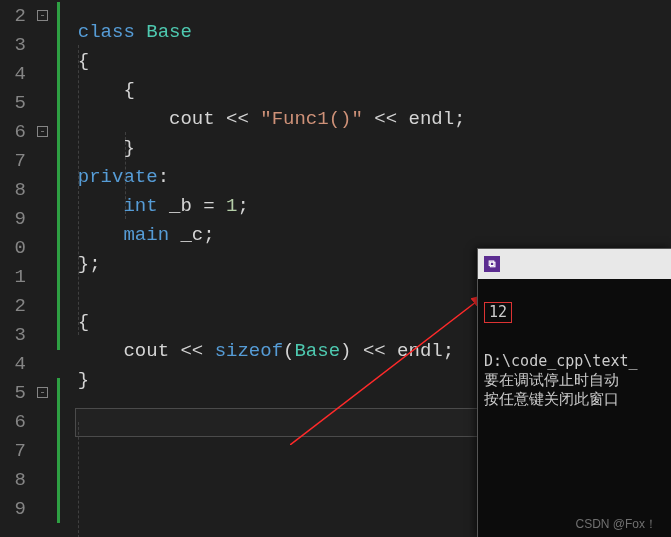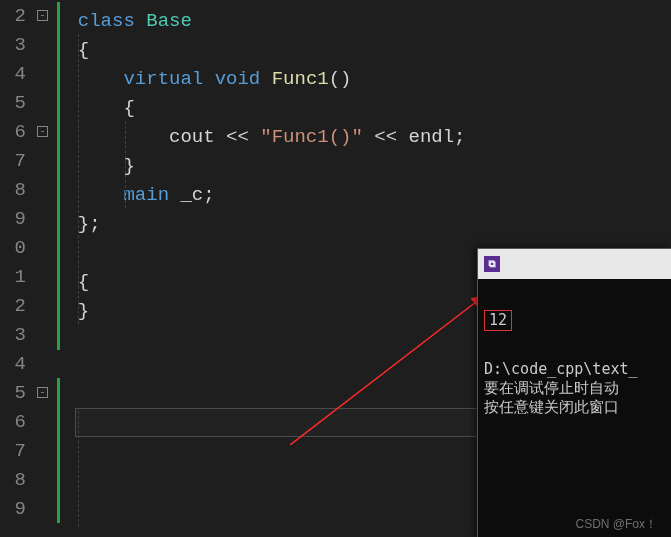--- a/index.html
+++ b/index.html
@@ -23,21 +23,21 @@
   }
   .fold-col div{height:29px; position:relative;}
   .fold-box{
     position:absolute; top:8px; left:4px;
     width:11px;height:11px;
     border:1px solid #858585;
     font-size:11px; line-height:8px; text-align:center;
     color:#858585;
   }
   .code {
-    position:absolute; left:55px; top:5px; right:0;
+    position:absolute; left:55px; top:16px; right:0;
     line-height:29px; padding-top:2px;
     color:#d4d4d4;
   }
   .code .line{height:29px; white-space:pre; position:relative;}
   .green-bar{
     position:absolute; left:57px; top:2px; width:3px;
     background:#2ea043;
   }
   .gb1{height:348px;}
   .gb2{top:378px;height:145px;}
@@ -73,21 +73,21 @@
     padding:0 6px; gap:6px;
     color:#000; font-size:12px;
     font-family:"Segoe UI",Arial,sans-serif;
   }
   .titlebar .icon{
     width:16px;height:16px;background:#5c2d91;
     color:#fff;font-size:10px;line-height:16px;text-align:center;
     font-weight:bold;
   }
   .console-body{
-    padding:12px 6px; font-size:15px; line-height:19px;
+    padding:4px 6px; font-size:15px; line-height:19px;
     white-space:pre; overflow:hidden;
   }
   .red-box{
     border:1px solid #d33; padding:0 4px; display:inline-block;
     margin-bottom:10px;
   }
   .arrow{
     position:absolute; pointer-events:none;
     left:290px; top:275px; width:210px; height:170px;
   }
@@ -149,28 +149,30 @@
     <div></div>
     <div></div>
     <div></div>
 </div>
 
 <div class="hl-line" style="top:408px;"></div>
 
 <div class="code">
   <div class="line">  <span class="kw">class</span> <span class="type">Base</span></div>
   <div class="line">  <span class="punct">{</span></div>
-  <div class="line">      <span class="kw">virtual</span> <span class="kw">void</span> <span class="fn">Func1</span><span class="punct">()</span></div>
   <div class="line">      <span class="punct">{</span></div>
   <div class="line">          <span class="var">cout</span><span class="punct"> &lt;&lt; </span><span class="str">"Func1()"</span><span class="punct"> &lt;&lt; </span><span class="var">endl</span><span class="punct">;</span></div>
   <div class="line">      <span class="punct">}</span></div>
+  <div class="line">  <span class="kw">private</span><span class="punct">:</span></div>
+  <div class="line">      <span class="kw">int</span> <span class="var">_b</span><span class="punct"> = </span><span class="num">1</span><span class="punct">;</span></div>
   <div class="line">      <span class="kw">main</span> <span class="var">_c</span><span class="punct">;</span></div>
   <div class="line">  <span class="punct">};</span></div>
   <div class="line"></div>
   <div class="line">  <span class="punct">{</span></div>
+  <div class="line">      <span class="var">cout</span><span class="punct"> &lt;&lt; </span><span class="kw">sizeof</span><span class="punct">(</span><span class="type">Base</span><span class="punct">)</span><span class="punct"> &lt;&lt; </span><span class="var">endl</span><span class="punct">;</span></div>
   <div class="line">  <span class="punct">}</span></div>
 
   <div class="guide" style="left:23px; top:29px; height:290px;"></div>
   <div class="guide" style="left:70px; top:116px; height:87px;"></div>
   <div class="guide" style="left:23px; top:406px; height:116px;"></div>
 </div>
 
 <svg class="arrow">
   <defs>
     <marker id="ah" markerWidth="10" markerHeight="8" refX="9" refY="4" orient="auto">

